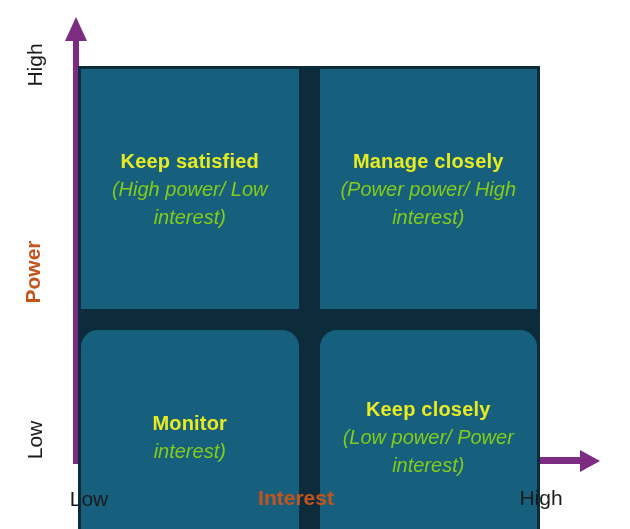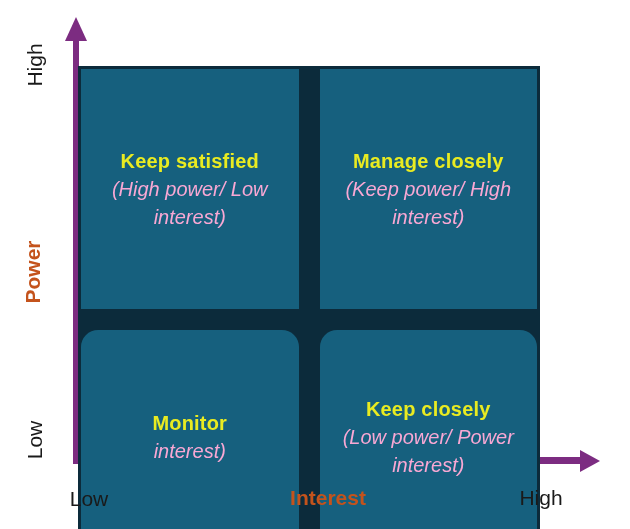--- a/index.html
+++ b/index.html
@@ -72,21 +72,21 @@
     border-radius: 17px;
   }
   .q-title {
     color: #E9EB21;
     font-size: 20px;
     font-weight: 600;
     line-height: 28px;
     letter-spacing: 0.2px;
   }
   .q-sub {
-    color: #f9a8d4;
+    color: #84cc16;
     font-size: 20px;
     font-style: italic;
     line-height: 28px;
   }
 
   
   .rot {
     position: absolute;
     white-space: nowrap;
     transform: translate(-50%, -50%) rotate(-90deg);
@@ -103,21 +103,21 @@
   .tick-high-y { left: 35px; top: 65px; }
   .power-label { left: 33px; top: 272px; }
   .tick-low-y  { left: 35px; top: 440px; }
 
   .hlabel {
     position: absolute;
     white-space: nowrap;
     transform: translate(-50%, -50%);
   }
   .tick-low-x     { left: 89px;  top: 499px; }
-  .interest-label { left: 328px; top: 498px; }
+  .interest-label { left: 296px; top: 498px; }
   .tick-high-x    { left: 541px; top: 498px; }
 </style>
 </head>
 <body>
 
 <div class="canvas">
 
   <div class="y-axis-arrowhead"></div>
   <div class="y-axis-line"></div>
   <div class="x-axis-line"></div>
@@ -126,21 +126,21 @@
   <div class="grid">
 
     <div class="quadrant top">
       <div class="q-title">Keep satisfied</div>
       <div class="q-sub">(High power/ Low</div>
       <div class="q-sub">interest)</div>
     </div>
 
     <div class="quadrant top">
       <div class="q-title">Manage closely</div>
-      <div class="q-sub">(Keep power/ High</div>
+      <div class="q-sub">(Power power/ High</div>
       <div class="q-sub">interest)</div>
     </div>
 
     <div class="quadrant bottom">
       <div class="q-title">Monitor</div>
       <div class="q-sub">interest)</div>
     </div>
 
     <div class="quadrant bottom">
       <div class="q-title">Keep closely</div>

